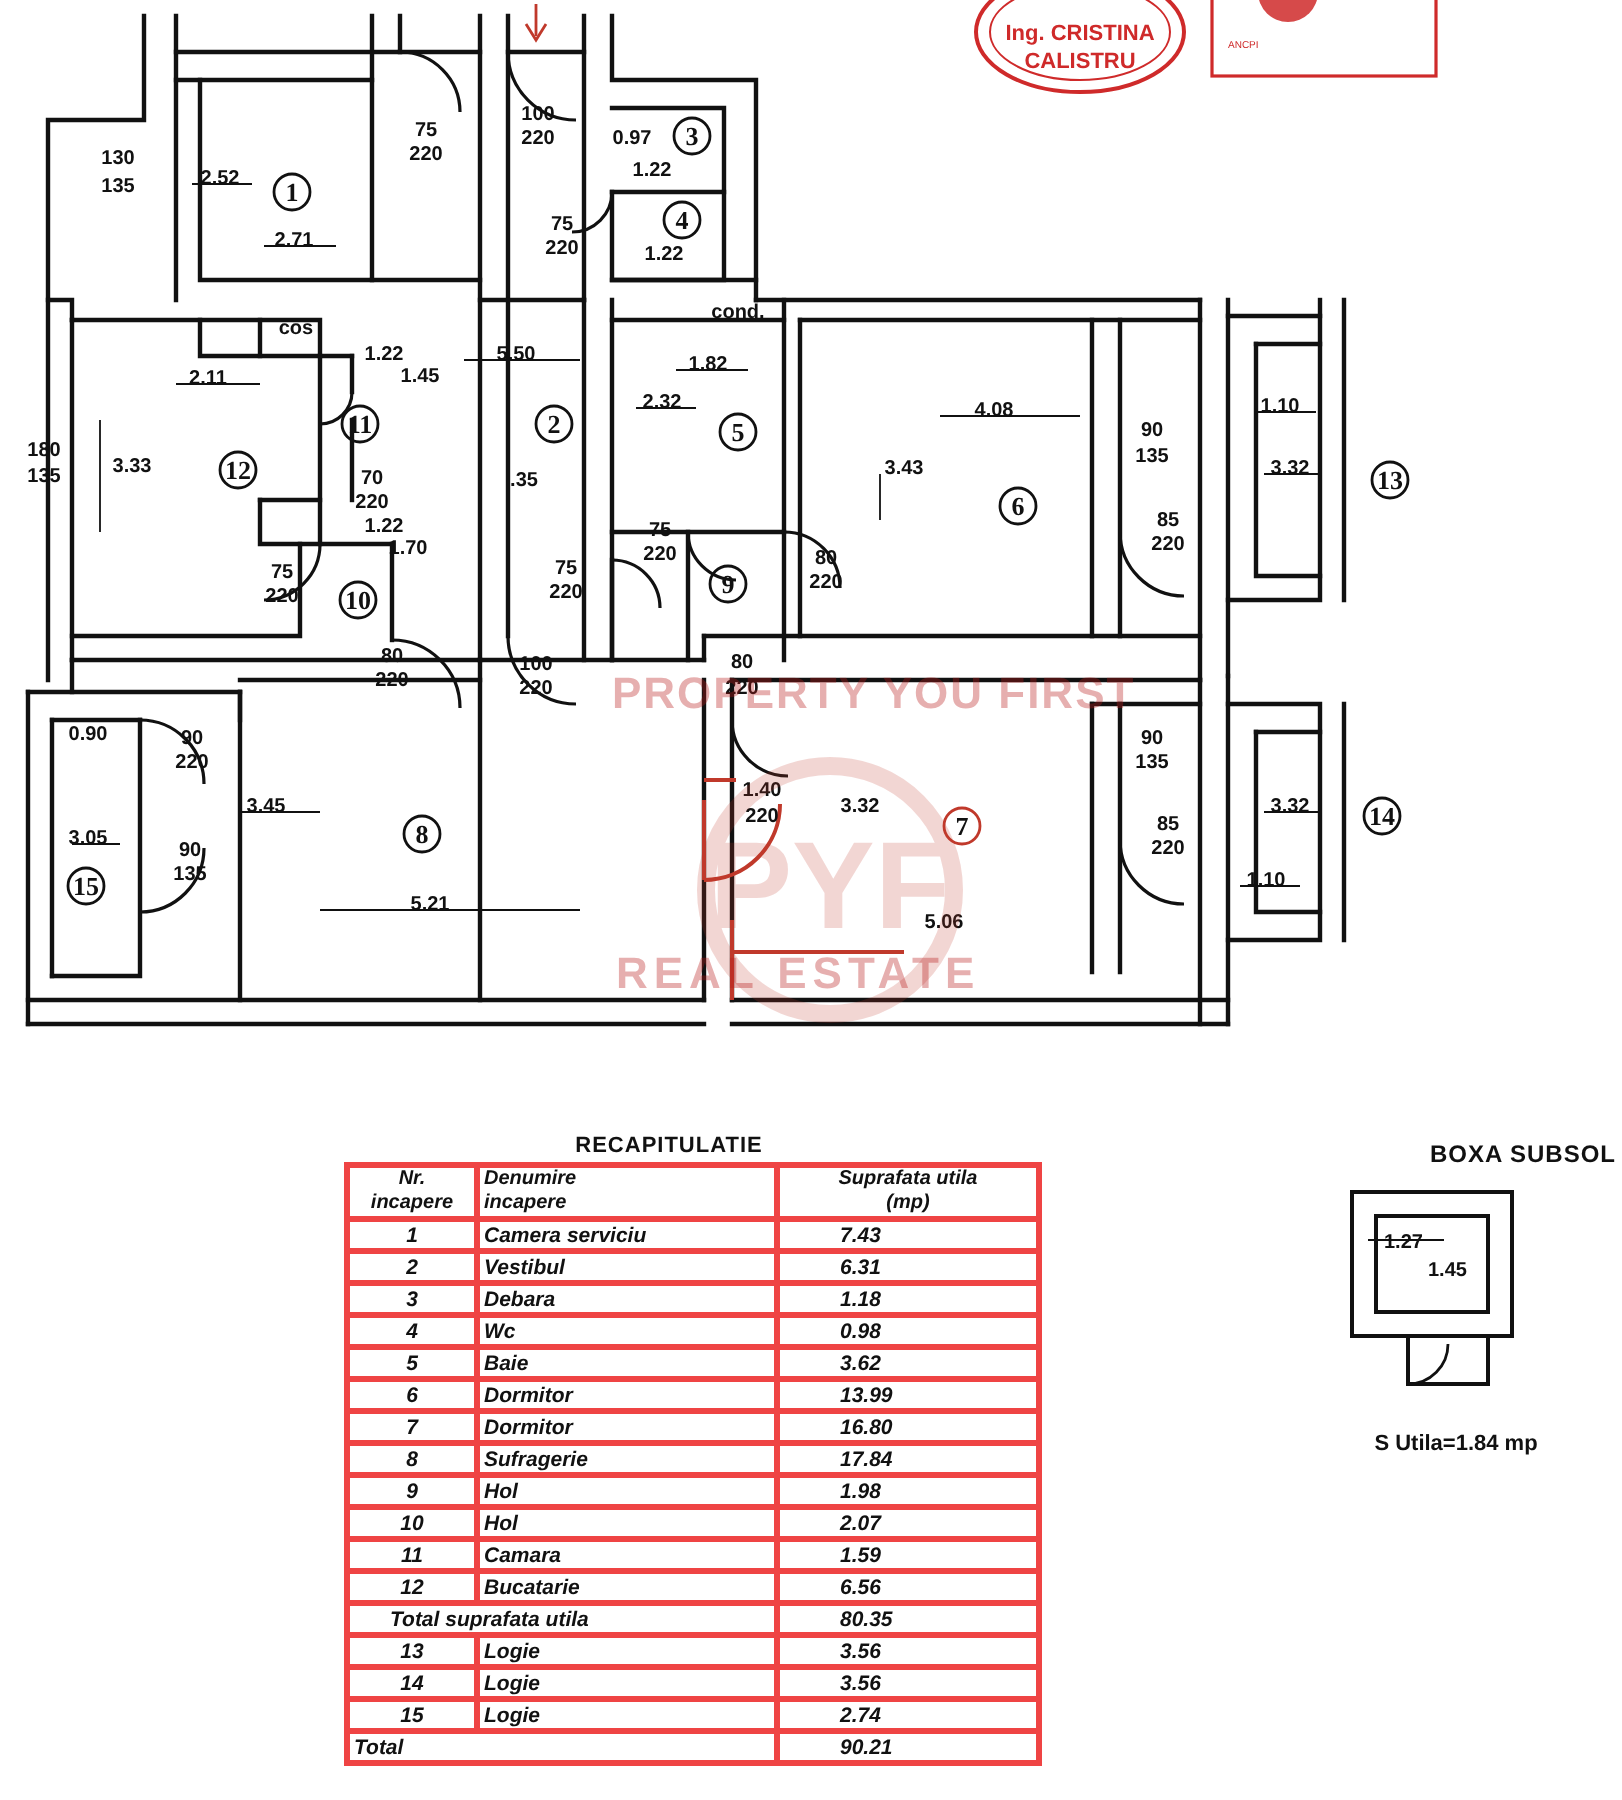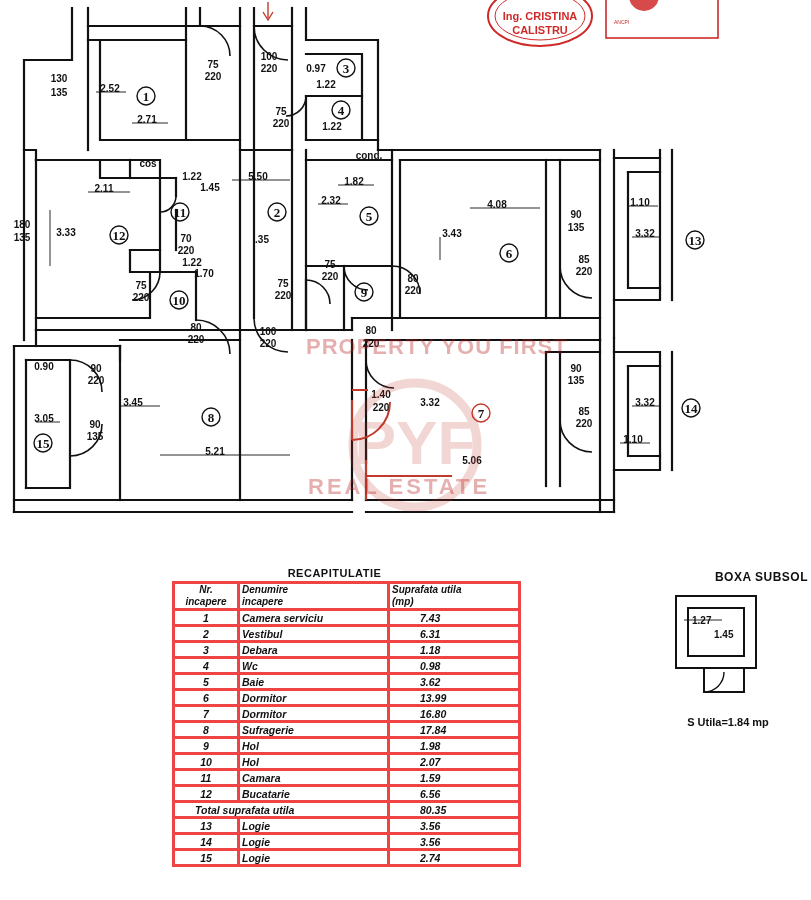--- a/index.html
+++ b/index.html
@@ -322,21 +322,21 @@
     <thead>
       <tr>
         <th class="c1">
           <div>Nr.</div>
           <div>incapere</div>
         </th>
         <th class="c2">
           <div>Denumire</div>
           <div>incapere</div>
         </th>
-        <th class="c3" style="padding-left:2px;text-align:left;">
+        <th class="c3" style="padding-left:2px;text-align:center;">
           <div>Suprafata utila</div>
           <div>(mp)</div>
         </th>
       </tr>
     </thead>
     <tbody id="recap-body">
         <tr>
           <td class="c1">1</td>
           <td class="c2">Camera serviciu</td>
           <td class="c3">7.43</td>
@@ -407,20 +407,24 @@
         </tr>
         <tr>
           <td class="c1">14</td>
           <td class="c2">Logie</td>
           <td class="c3">3.56</td>
         </tr>
         <tr>
           <td class="c1">15</td>
           <td class="c2">Logie</td>
           <td class="c3">2.74</td>
+        </tr>
+        <tr>
+          <td colspan="2" style="text-align: left;">Total</td>
+          <td class="c3">90.21</td>
         </tr>
       </tbody>
   </table>
 </div>
 
 <div id="boxa">
   <div class="t">BOXA SUBSOL</div>
   <svg width="160" height="120" style="display:block;margin:6px auto 0;">
     <g fill="none" stroke="#111" stroke-width="2">
       <path d="M28 6 L108 6 L108 78 L28 78 Z"></path>

